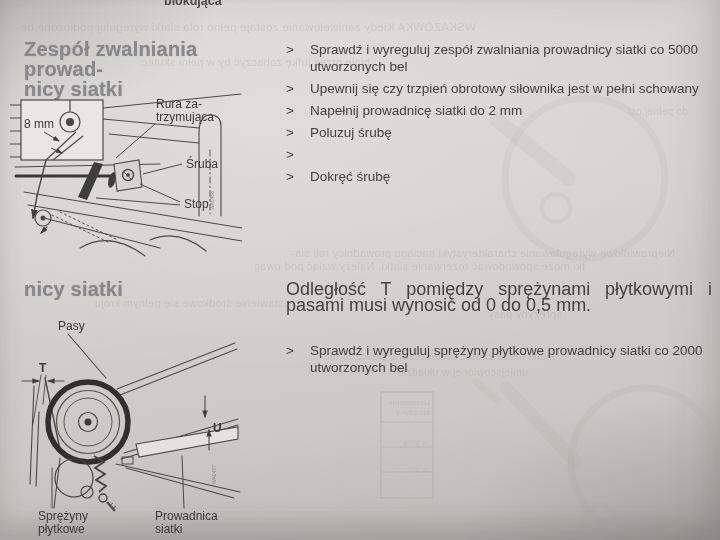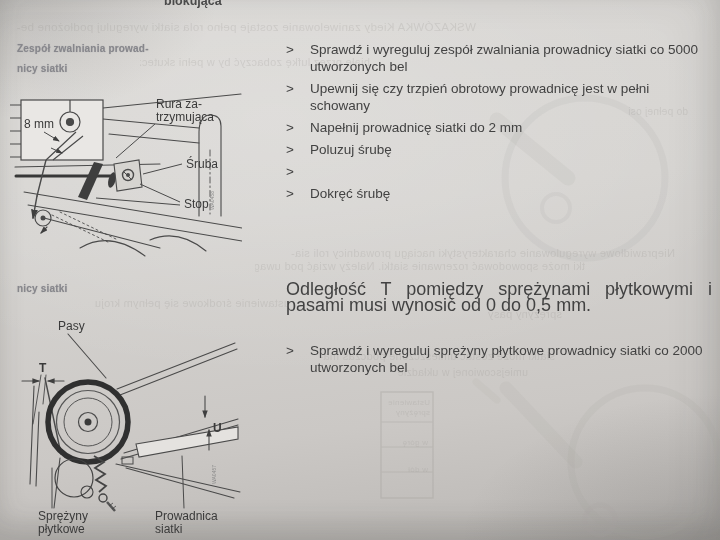--- a/index.html
+++ b/index.html
@@ -15,22 +15,22 @@
   }
   .abs{position:absolute;}
   
   .bleed-layer{position:absolute;inset:0;pointer-events:none;}
   .bl{
     position:absolute;transform:scaleX(-1);opacity:.20;color:#8e8b87;
     filter:blur(.5px);white-space:nowrap;overflow:hidden;letter-spacing:.3px;
   }
   
   .top-partial{top:-6px;left:164px;font-size:12.5px;font-weight:bold;color:#4a4a4a;}
-  .h{font-weight:bold;font-size:10px;line-height:20px;color:#87878c;
-     letter-spacing:.2px;text-shadow:0 0 1px rgba(135,135,140,.55);}
+  .h{font-weight:bold;font-size:20px;line-height:20px;color:#87878c;
+     letter-spacing:.2px;text-shadow:0 0 1px rgba(135,135,140,.55);margin-left:7px;}
   .col-right{left:286px;width:426px;}
   .bullet{display:flex;margin-bottom:5px;font-size:13.5px;line-height:17px;color:#424242;}
   .bullet .marker{width:24px;flex:0 0 24px;}
   .para{font-size:18px;line-height:16px;color:#424242;text-align:justify;margin:0 0 0 0;}
   svg text{font-family:"Liberation Sans",sans-serif;}
   .dlabel{font-size:12px;fill:#3a3a3a;}
   .dcode{font-size:5px;fill:#8b8b8b;}
 </style>
 </head>
 <body>
@@ -79,21 +79,21 @@
     <div>nicy siatki</div>
   </div>
 
   <div class="abs col-right" style="top:41px">
     <div class="bullet">
       <span class="marker">&gt;</span>
       <span class="btext">Sprawdź i wyreguluj zespół zwalniania prowadnicy siatki co 5000 utworzonych bel</span>
     </div>
     <div class="bullet">
       <span class="marker">&gt;</span>
-      <span class="btext">Upewnij się czy trzpień obrotowy prowadnicę jest w pełni schowany</span>
+      <span class="btext">Upewnij się czy trzpień obrotowy siłownika jest w pełni schowany</span>
     </div>
     <div class="bullet">
       <span class="marker">&gt;</span>
       <span class="btext">Napełnij prowadnicę siatki do 2 mm</span>
     </div>
     <div class="bullet">
       <span class="marker">&gt;</span>
       <span class="btext">Poluzuj śrubę</span>
     </div>
     <div class="bullet">

